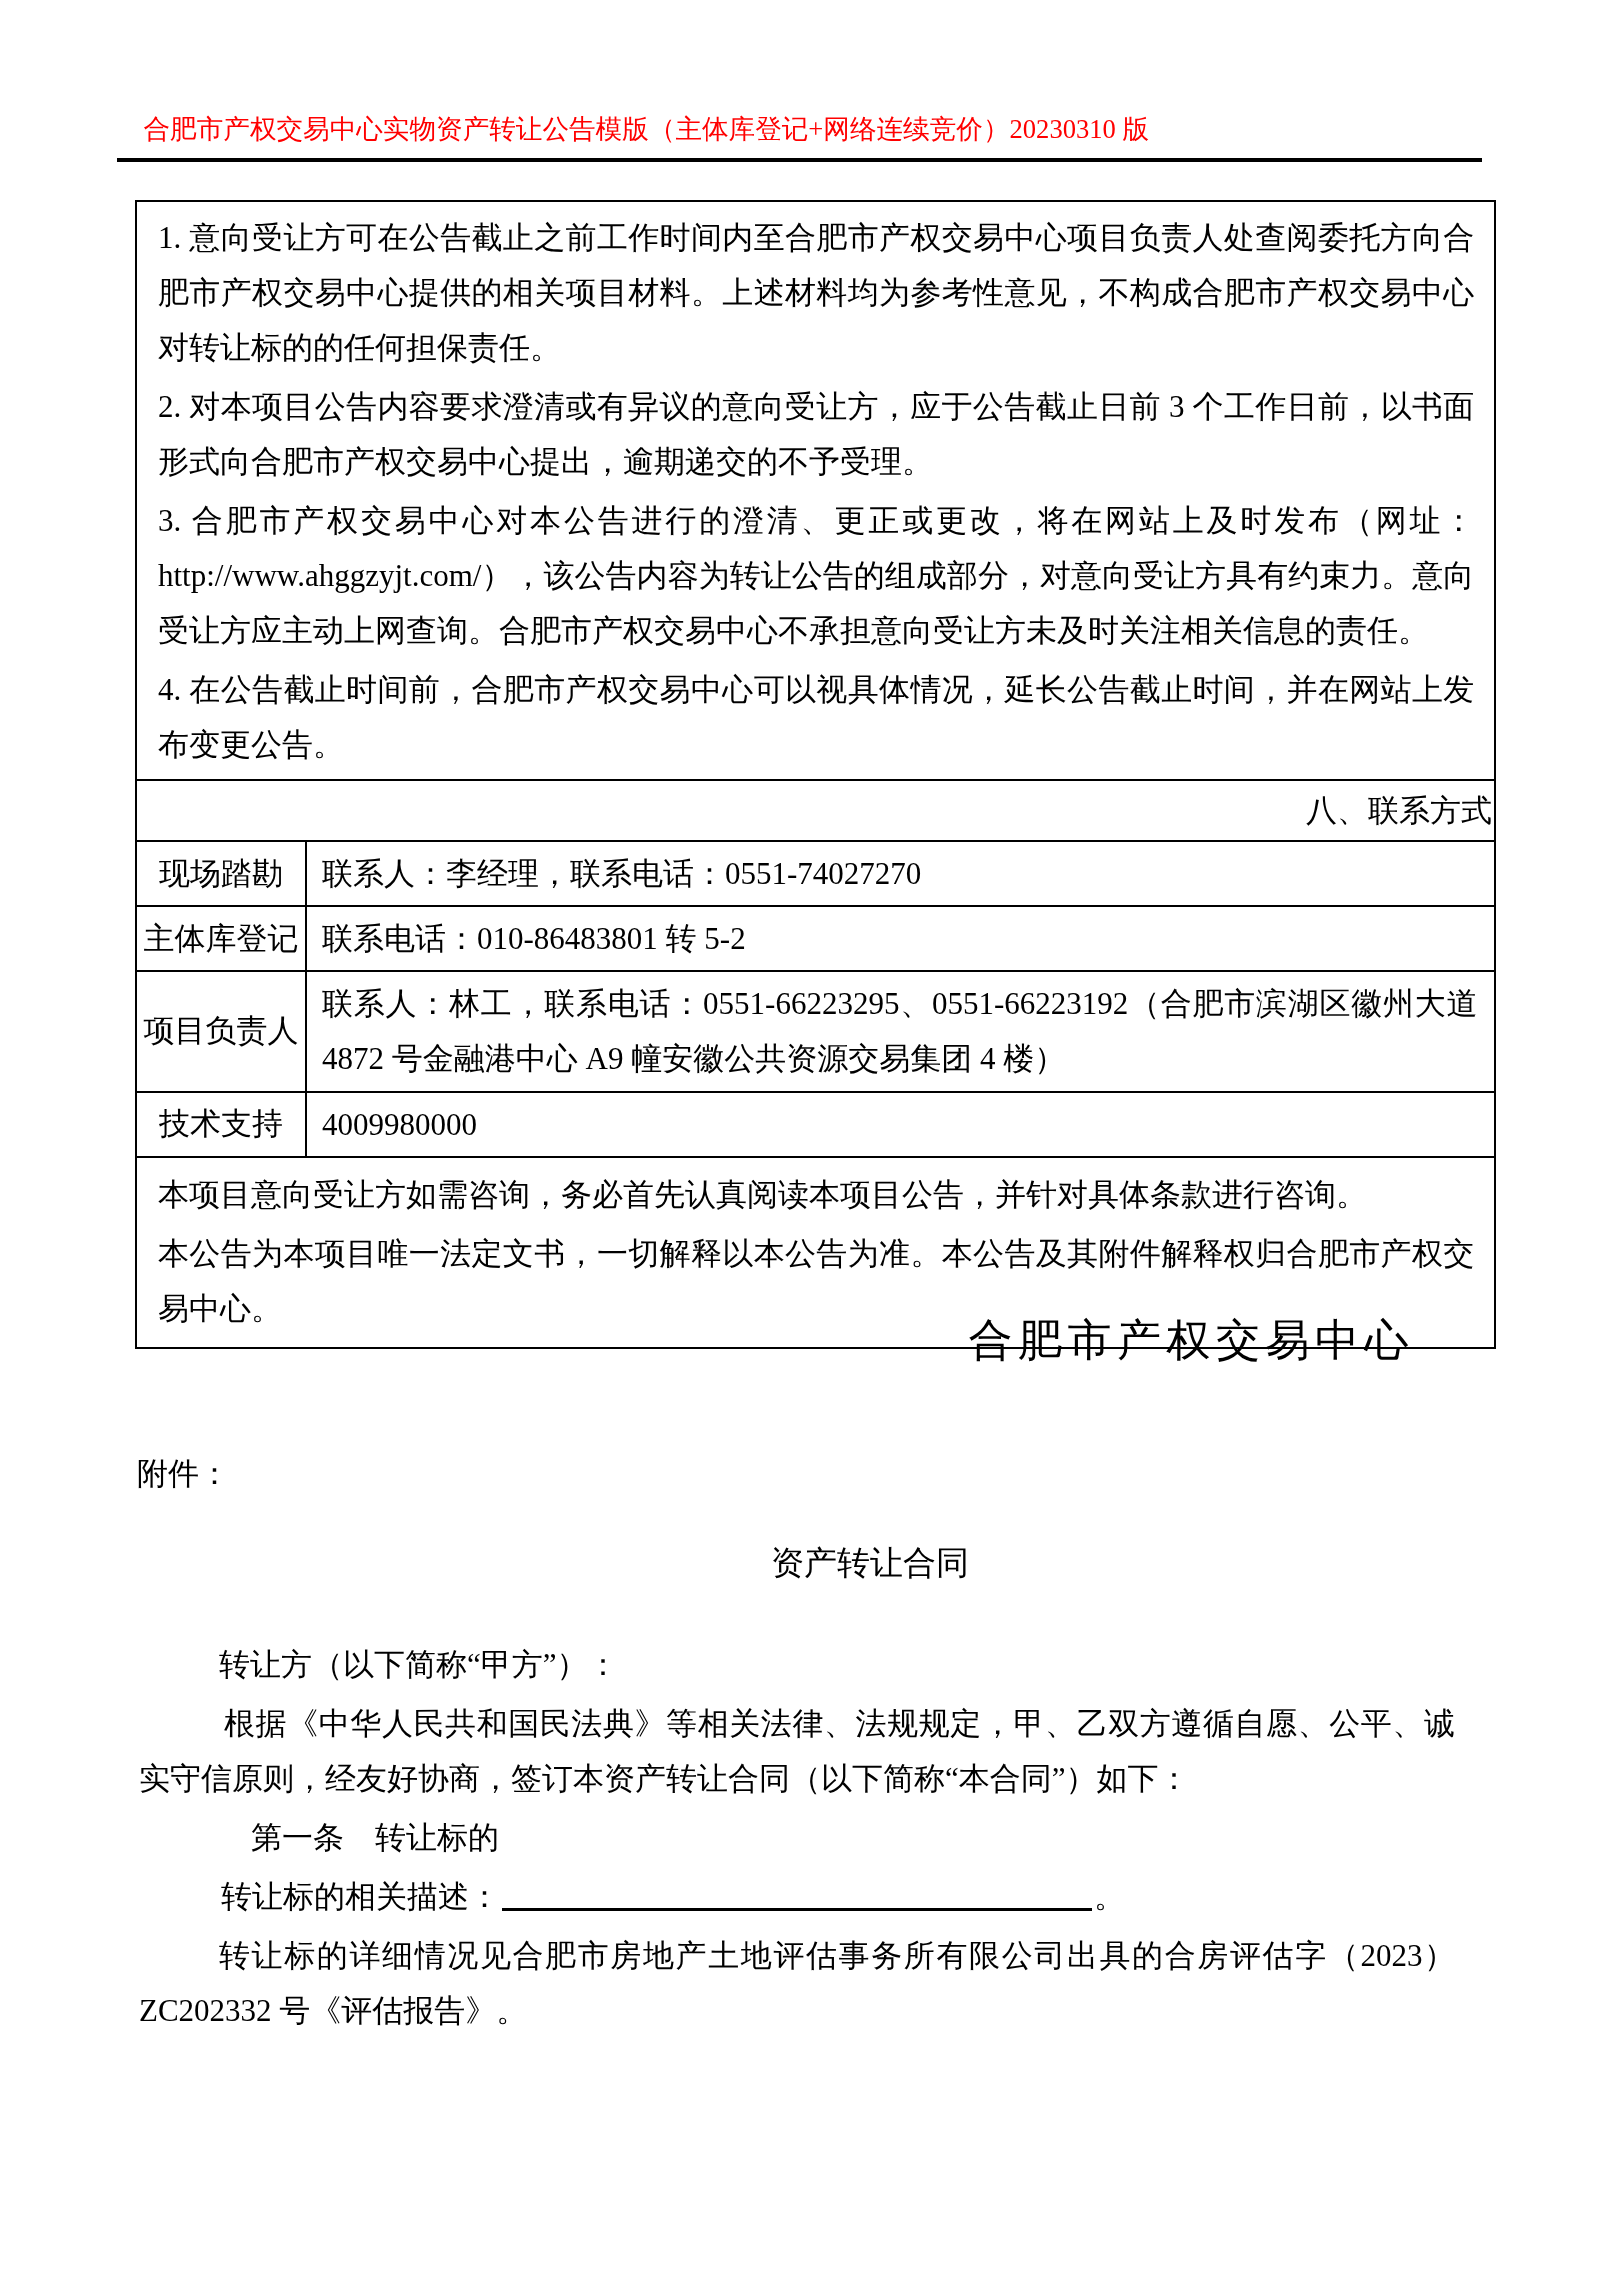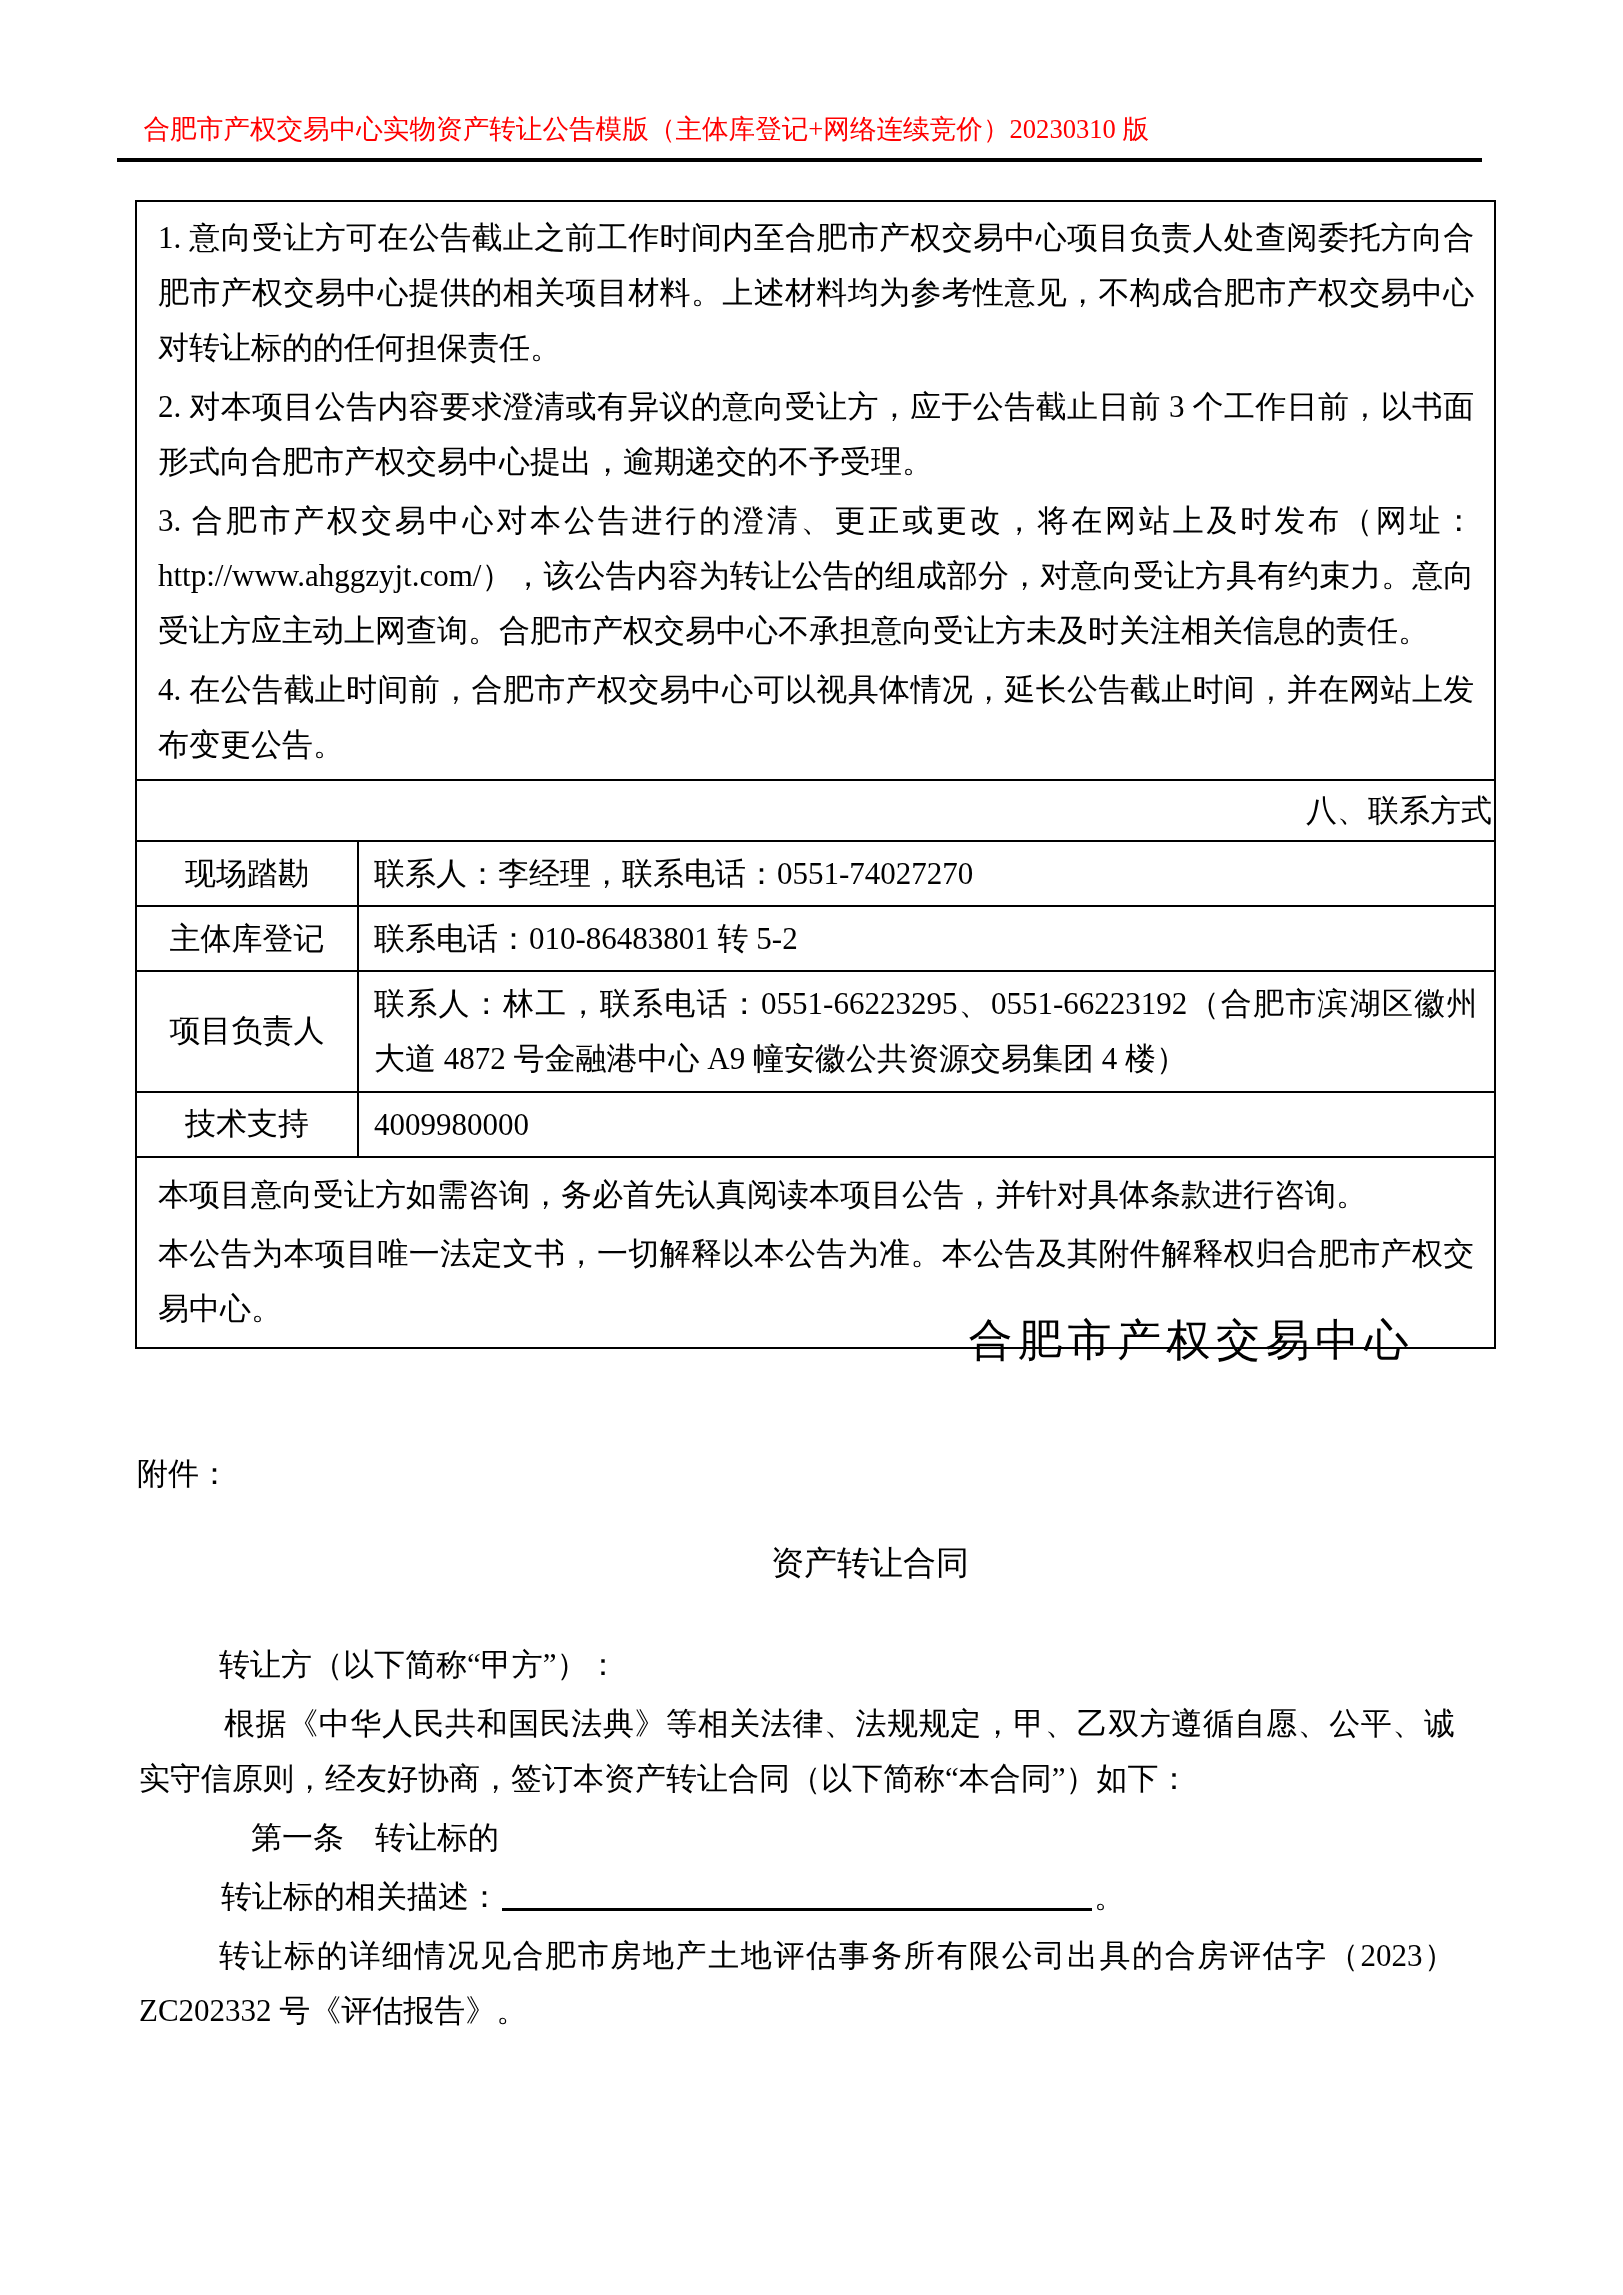--- a/index.html
+++ b/index.html
@@ -44,21 +44,21 @@
   td.intro-cell p {
     text-align:justify;
     line-height:55px;
   }
   td.section-cell {
     height:55px;
     text-align:right;
     line-height:55px;
   }
   td.label-cell {
-    width:222px;
+    width:170px;
     border-right:2px solid #000000;
     text-align:center;
     padding:4.1px 2.7px;
     line-height:48px;
   }
   td.value-cell {
     padding:4.1px 16.4px 4.1px 15px;
     line-height:55px;
     text-align:justify;
   }

